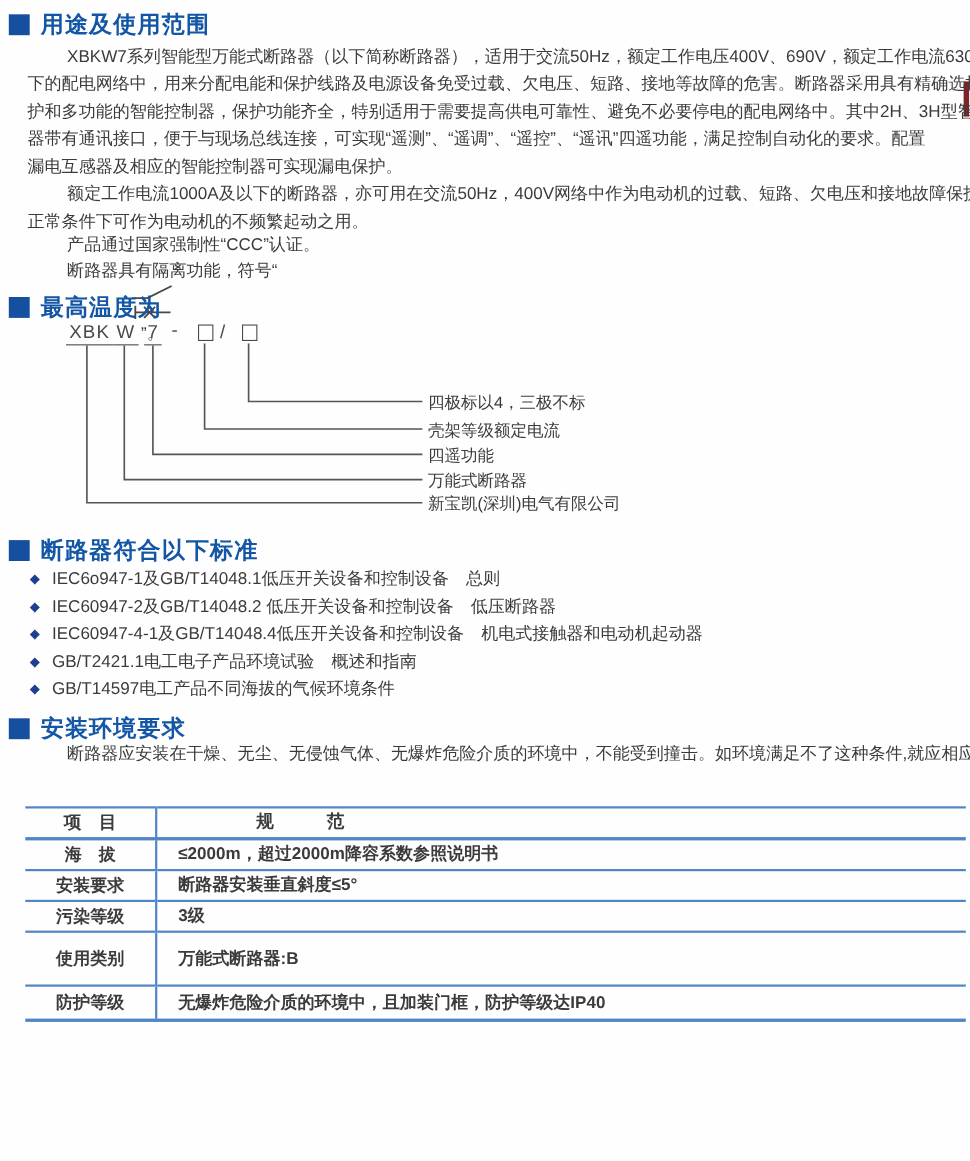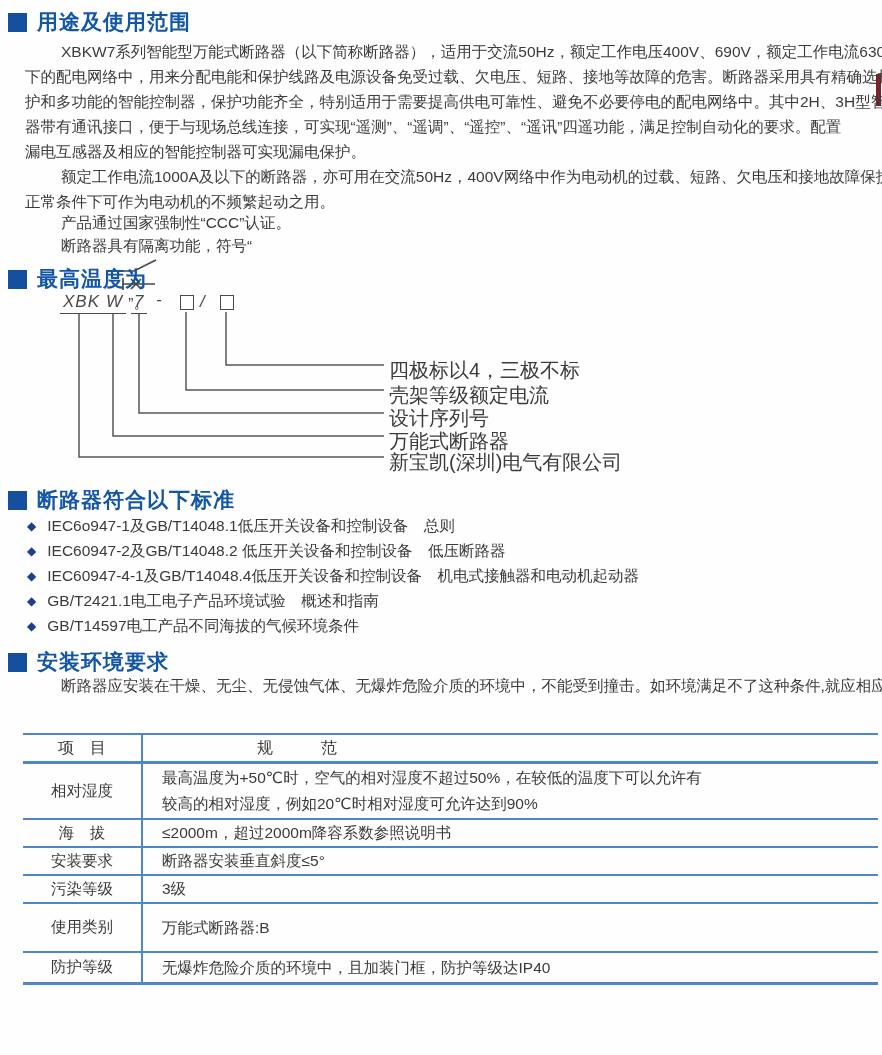--- a/index.html
+++ b/index.html
@@ -17,40 +17,40 @@
 
   
   .bline{position:absolute;left:25px;width:840px;font-size:15.5px;line-height:17px;white-space:nowrap;}
   .indent{padding-left:36px;}
 
   
   .symrow{position:absolute;left:25px;top:236px;display:flex;align-items:center;font-size:15.5px;white-space:nowrap;flex-direction:column;}
   .symrow svg{margin:0 6px;display:block;}
 
   
-  .mc{position:absolute;font-size:17px;color:#4a4a4a;letter-spacing:1px;font-style:italic;}
+  .mc{position:absolute;font-size:17px;color:#4a4a4a;letter-spacing:1px;}
   .mc.ul{border-bottom:1.6px solid #4a4a4a;padding:0 3px 1px 3px;}
   .mbox{position:absolute;width:12px;height:13px;border:1.6px solid #4a4a4a;background:#fff;}
-  .mlabel{position:absolute;left:389px;font-size:20px;white-space:nowrap;}
+  .mlabel{position:absolute;left:389px;font-size:15px;white-space:nowrap;}
   .mlines{position:absolute;left:0;top:312px;}
 
   
   .std{position:absolute;left:27px;font-size:15.5px;white-space:nowrap;}
   .diamond{color:var(--bullet,#1c3f90);font-size:12px;margin-right:11px;vertical-align:1px;}
 
   
   .spec-table{position:absolute;left:23px;top:733px;width:855px;border-collapse:collapse;table-layout:fixed;}
   .spec-table{border-top:2px solid var(--line,#4f86c6);border-bottom:3px solid var(--line,#4f86c6);}
-  .spec-table td{vertical-align:middle;font-size:15.5px;color:var(--text,#3b3b3b);padding:0;}
+  .spec-table td{vertical-align:middle;font-size:15.5px;color:var(--text,#3b3b3b);padding:0;font-weight:bold;}
   .spec-table td.lab{width:118px;text-align:center;border-right:2px solid var(--line,#4f86c6);}
   .spec-table td.spec{padding-left:19px;line-height:26px;}
   .spec-table tr{border-bottom:2px solid var(--line,#4f86c6);}
   .spec-table tr.hrow{border-bottom:3px solid var(--line,#4f86c6);}
   .spec-table tr.hrow td{font-size:16px;}
-  .spec-table tr.hrow td.spec{padding-left:114px;}
+  .spec-table tr.hrow td.spec{padding-left:90px;}
   .spec-table tr.last{border-bottom:none;}
 
   .red-tab{position:absolute;right:1px;top:74px;width:5px;height:32px;background:var(--redtab,#7b232b);}
 </style>
 </head>
 <body>
 
 <div class="page">
 
   <div class="red-tab"></div>
@@ -98,21 +98,21 @@
   <svg class="mlines" width="400" height="155" viewBox="0 0 400 155">
     <path d="M226 0 V53 H384" fill="none" stroke="#555555" stroke-width="1.5"></path>
     <path d="M186 0 V78 H384" fill="none" stroke="#555555" stroke-width="1.5"></path>
     <path d="M139 2 V101 H384" fill="none" stroke="#555555" stroke-width="1.5"></path>
     <path d="M113 2 V124 H384" fill="none" stroke="#555555" stroke-width="1.5"></path>
     <path d="M79 2 V145 H384" fill="none" stroke="#555555" stroke-width="1.5"></path>
   </svg>
 
   <div class="mlabel" style="top:357px">四极标以4，三极不标</div>
   <div class="mlabel" style="top:382px">壳架等级额定电流</div>
-  <div class="mlabel" style="top:405px">设计序列号</div>
+  <div class="mlabel" style="top:405px">四遥功能</div>
   <div class="mlabel" style="top:428px">万能式断路器</div>
   <div class="mlabel" style="top:449px">新宝凯(深圳)电气有限公司</div>
 
   <div class="sec-head" style="top:486px">
     <span class="sec-square"></span>
     <span class="sec-title">断路器符合以下标准</span>
   </div>
 
   <div class="std" style="top:516px">
     <span class="diamond">◆</span><span>IEC6o947-1及GB/T14048.1低压开关设备和控制设备　总则</span>
@@ -137,27 +137,20 @@
 
   <div class="bline indent" style="top:677px">断路器应安装在干燥、无尘、无侵蚀气体、无爆炸危险介质的环境中，不能受到撞击。如环境满足不了这种条件,就应相应</div>
 
   <table class="spec-table">
     <tbody>
         <tr class="hrow">
       <td class="lab" style="height:23px">项　目</td>
       <td class="spec">规　　　范</td>
     </tr>
     <tr>
-      <td class="lab" style="height:54px">相对湿度</td>
-      <td class="spec">
-        <div>最高温度为+50℃时，空气的相对湿度不超过50%，在较低的温度下可以允许有</div>
-        <div>较高的相对湿度，例如20℃时相对湿度可允许达到90%</div>
-      </td>
-    </tr>
-    <tr>
       <td class="lab" style="height:25px">海　拔</td>
       <td class="spec">≤2000m，超过2000m降容系数参照说明书</td>
     </tr>
     <tr>
       <td class="lab" style="height:24px">安装要求</td>
       <td class="spec">断路器安装垂直斜度≤5°</td>
     </tr>
     <tr>
       <td class="lab" style="height:23px">污染等级</td>
       <td class="spec">3级</td>

